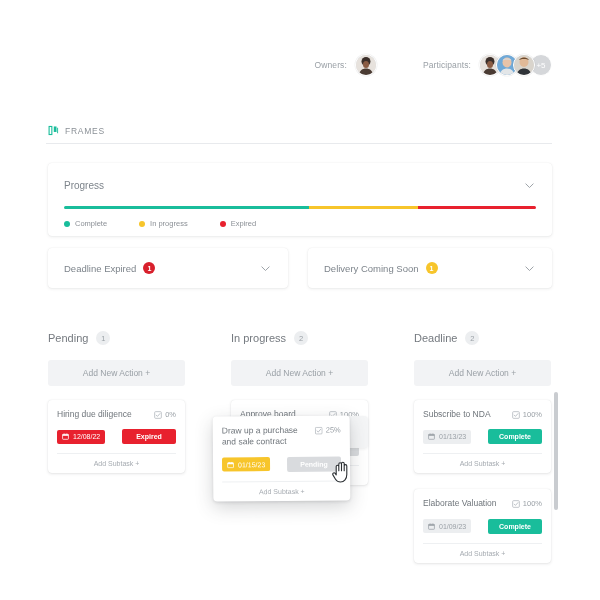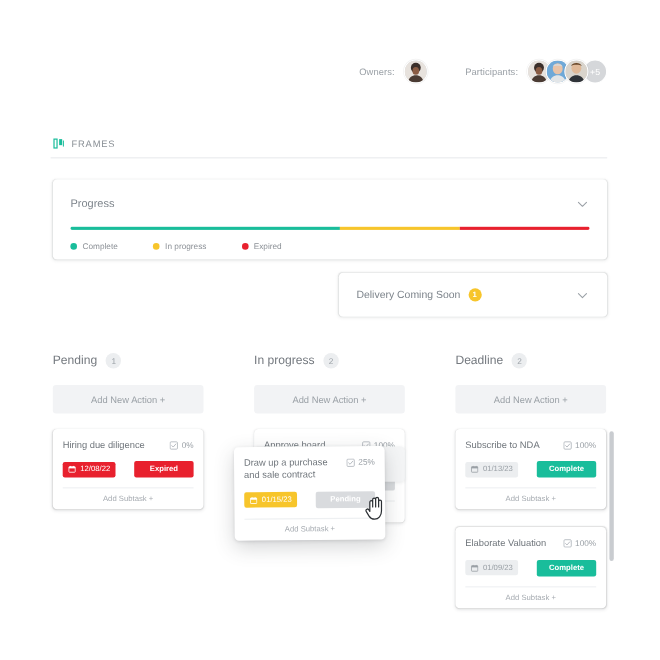--- a/index.html
+++ b/index.html
@@ -36,21 +36,21 @@
     font-size: 21px;
     font-weight: 400;
     color: #9aa0a6;
     letter-spacing: 0.2px;
     white-space: nowrap;
   }
   .people-wrap {
     margin-left: auto;
     display: flex;
     align-items: flex-end;
-    gap: 34px;
+    gap: 46px;
   }
   .people-group {
     display: flex;
     align-items: center;
     gap: 8px;
   }
   .people-label {
     font-size: 8.5px;
     color: #9aa0a6;
     letter-spacing: 0.1px;
@@ -201,21 +201,21 @@
     justify-content: center;
     margin-left: 7px;
     flex: 0 0 auto;
   }
   .filter .chev { margin-left: auto; }
 
   
   .board {
     position: absolute;
     left: 48px;
-    top: 320px;
+    top: 330px;
     width: 504px;
     height: 260px;
   }
   .col {
     position: absolute;
     top: 0;
     width: 137px;
   }
   .col-1 { left: 0px; }
   .col-2 { left: 183px; }
@@ -480,20 +480,27 @@
           <span class="dot" style="background: rgb(247, 197, 43);"></span>
           <span>In progress</span>
         </div>
         <div class="leg">
           <span class="dot" style="background: rgb(232, 33, 46);"></span>
           <span>Expired</span>
         </div>
       </div>
   </div>
 
+  <div class="card-shell filter filter-a">
+    <span class="filter-label">Deadline Expired</span>
+    <span class="badge-count" id="badge-0" style="background: rgb(216, 32, 44);">1</span>
+    <svg class="chev" viewBox="0 0 16 16">
+      <path d="M3.5 6 L8 10.5 L12.5 6" fill="none" stroke="#9aa0a6" stroke-width="1.2" stroke-linecap="round" stroke-linejoin="round"></path>
+    </svg>
+  </div>
 
   <div class="card-shell filter filter-b">
     <span class="filter-label">Delivery Coming Soon</span>
     <span class="badge-count" id="badge-1" style="background: rgb(247, 197, 43);">1</span>
     <svg class="chev" viewBox="0 0 16 16">
       <path d="M3.5 6 L8 10.5 L12.5 6" fill="none" stroke="#9aa0a6" stroke-width="1.2" stroke-linecap="round" stroke-linejoin="round"></path>
     </svg>
   </div>
 
   <div class="board">

